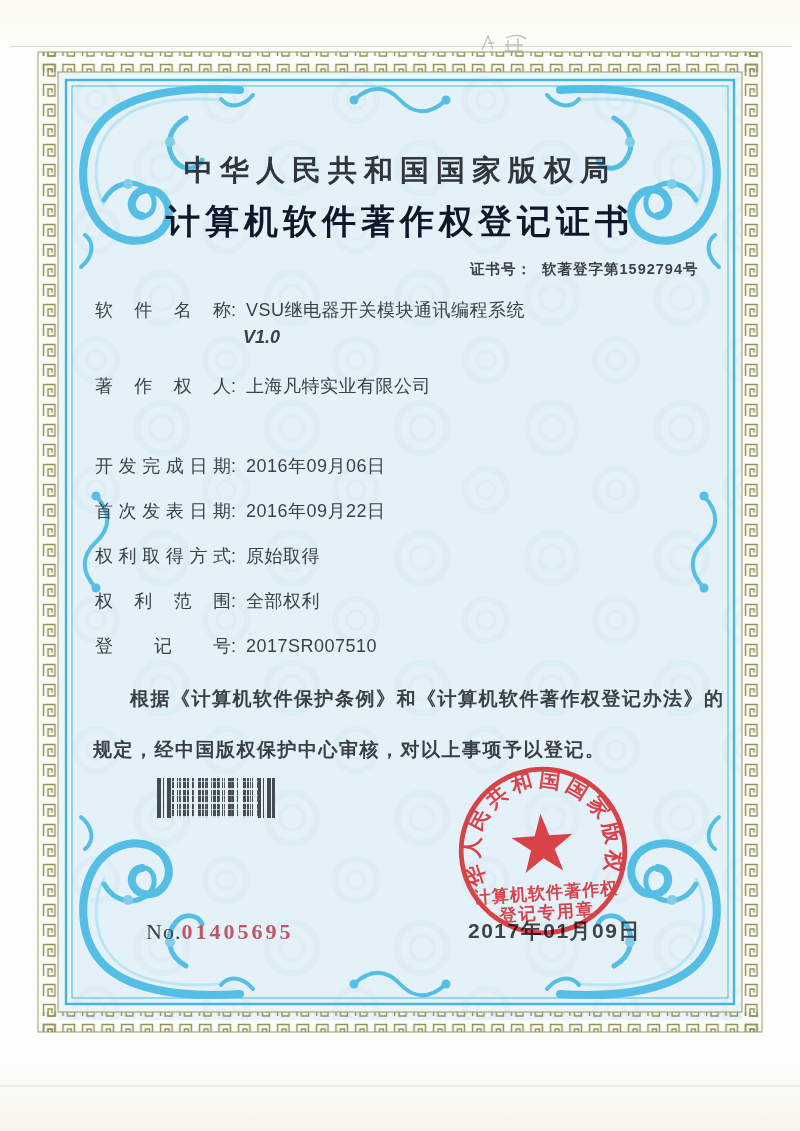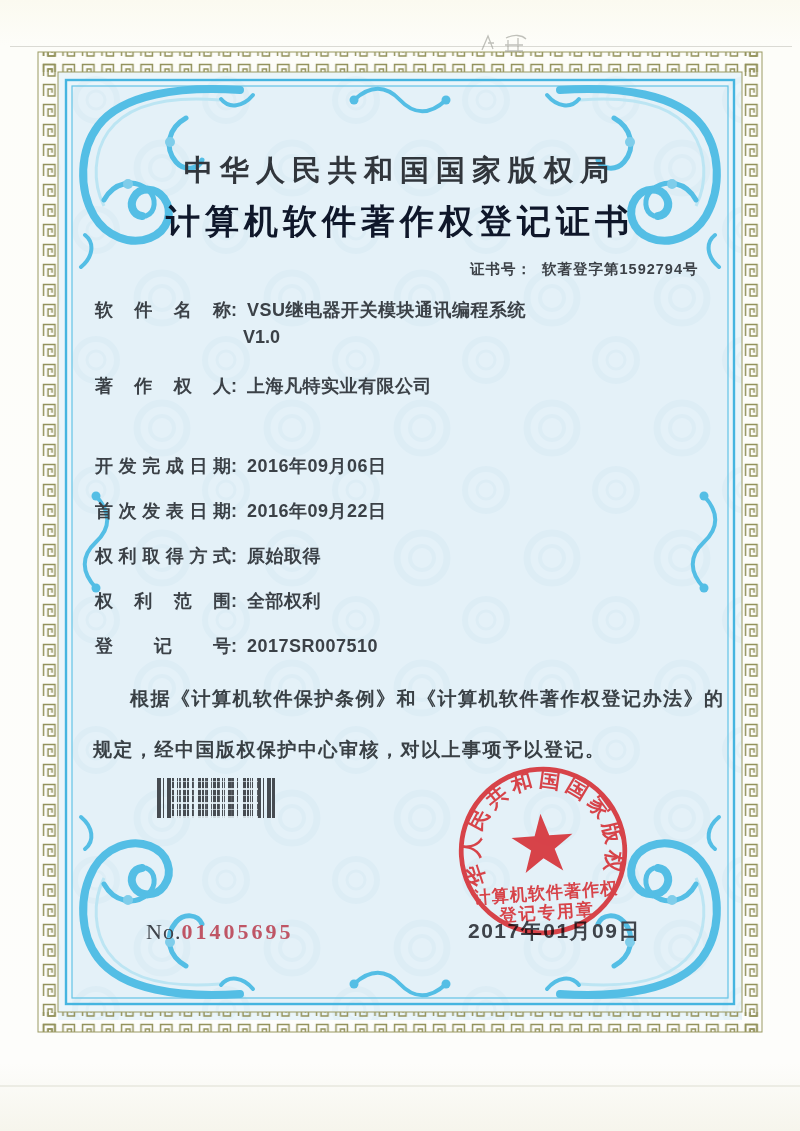--- a/index.html
+++ b/index.html
@@ -23,25 +23,25 @@
   .cert-title{
     position:absolute;top:199px;left:0;width:100%;text-align:center;
     font-family:"Liberation Serif","DejaVu Serif",serif;
     font-size:34px;font-weight:800;letter-spacing:5px;color:#0f172a;
   }
   .certno{
     position:absolute;top:260px;left:470px;font-size:14.5px;letter-spacing:1px;color:#3c4147;font-weight:600;
   }
   .certno .v{margin-left:10px;font-weight:600;}
 
-  .frow{position:absolute;left:95px;font-size:18px;font-weight:700;color:#3b4147;white-space:nowrap;}
+  .frow{position:absolute;left:95px;font-size:18px;font-weight:400;color:#3b4147;white-space:nowrap;}
   .flabel{display:inline-block;width:136px;text-align:justify;text-align-last:justify;}
   .fcolon{display:inline-block;}
   .fvalue{margin-left:10px;letter-spacing:.5px;}
-  .fvalue2{position:absolute;left:243px;font-size:18px;font-weight:600;color:#3b4147;}
+  .fvalue2{position:absolute;left:243px;font-size:18px;font-weight:600;color:#3b4147;font-style:italic;}
 
   .statement{position:absolute;left:93px;width:622px;font-size:19px;font-weight:600;
     color:#394045;letter-spacing:1.5px;white-space:nowrap;}
   .statement.l1{text-indent:37px;}
 
   .barcode{position:absolute;left:157px;top:778px;width:118px;height:40px;display:flex;}
   .bc-left{width:15px;height:100%;
     background:repeating-linear-gradient(90deg,#464b51 0 4px,rgba(0,0,0,0) 4px 6px,#464b51 6px 7px,rgba(0,0,0,0) 7px 10px);}
   .bc-right{width:17px;height:100%;
     background:repeating-linear-gradient(90deg,#464b51 0 3px,rgba(0,0,0,0) 3px 5px,#464b51 5px 6px,rgba(0,0,0,0) 6px 9px,#464b51 9px 13px,rgba(0,0,0,0) 13px 14px);}

